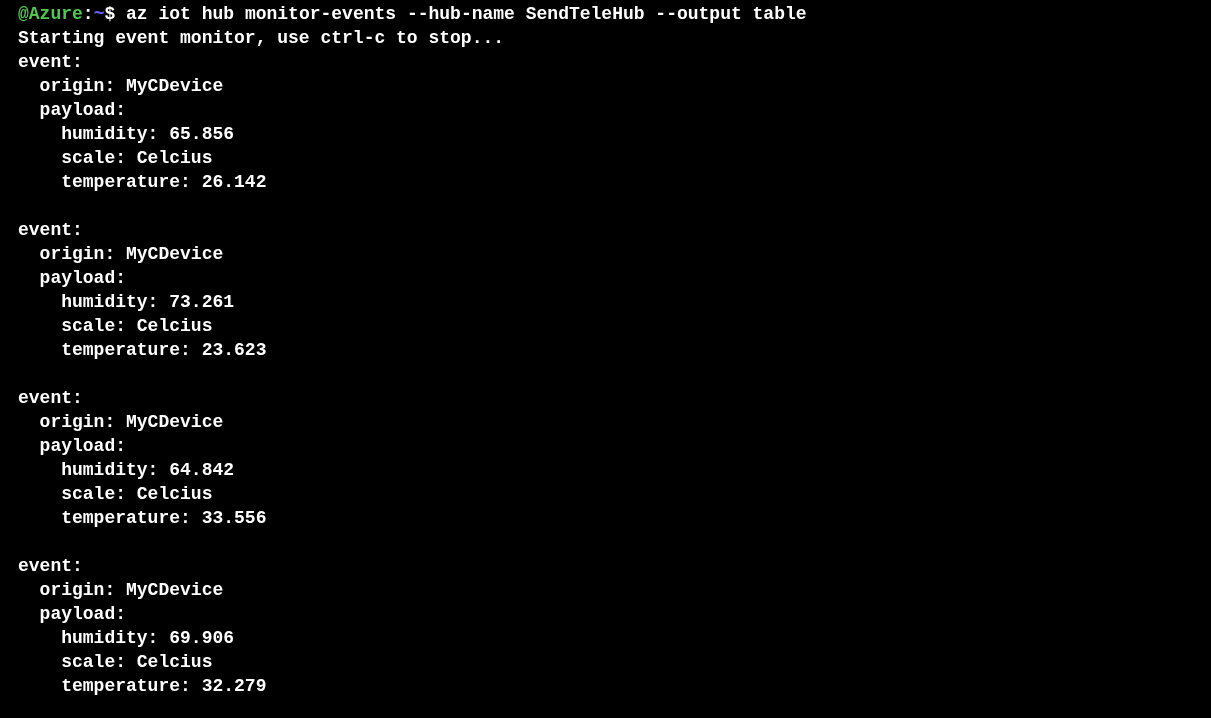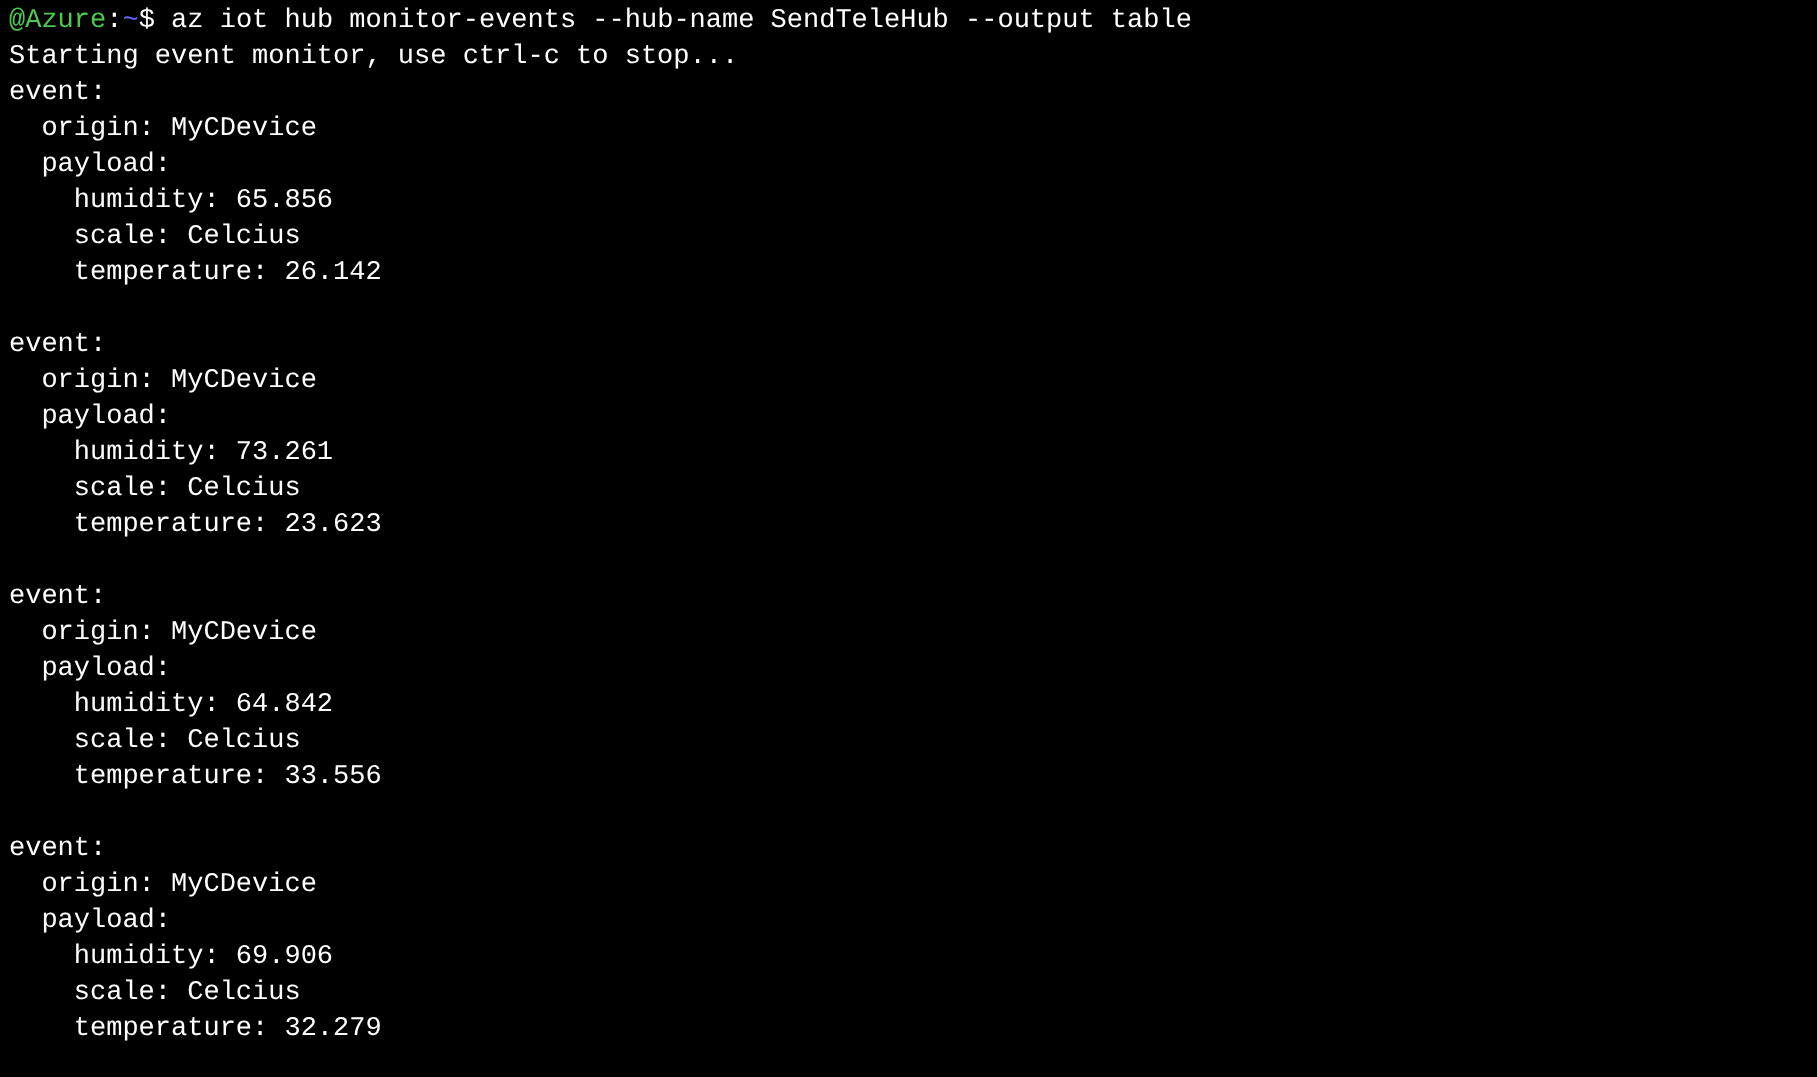--- a/index.html
+++ b/index.html
@@ -8,23 +8,23 @@
       background: #000;
       font-family: "Consolas", "Courier New", monospace;
       font-size: 18px;
       line-height: 24px;
       color: #fff;
       width: 1211px;
       height: 718px;
       overflow: hidden;
     }
     .terminal {
-      padding: 2px 6px;
+      padding: 2px 18px;
       white-space: pre;
-      font-weight: normal;
+      font-weight: bold;
     }
     .prompt-user {
       color: #4ec94e;
     }
     .prompt-path {
       color: #6666ff;
     }
     .cmd {
       color: #fff;
     }

